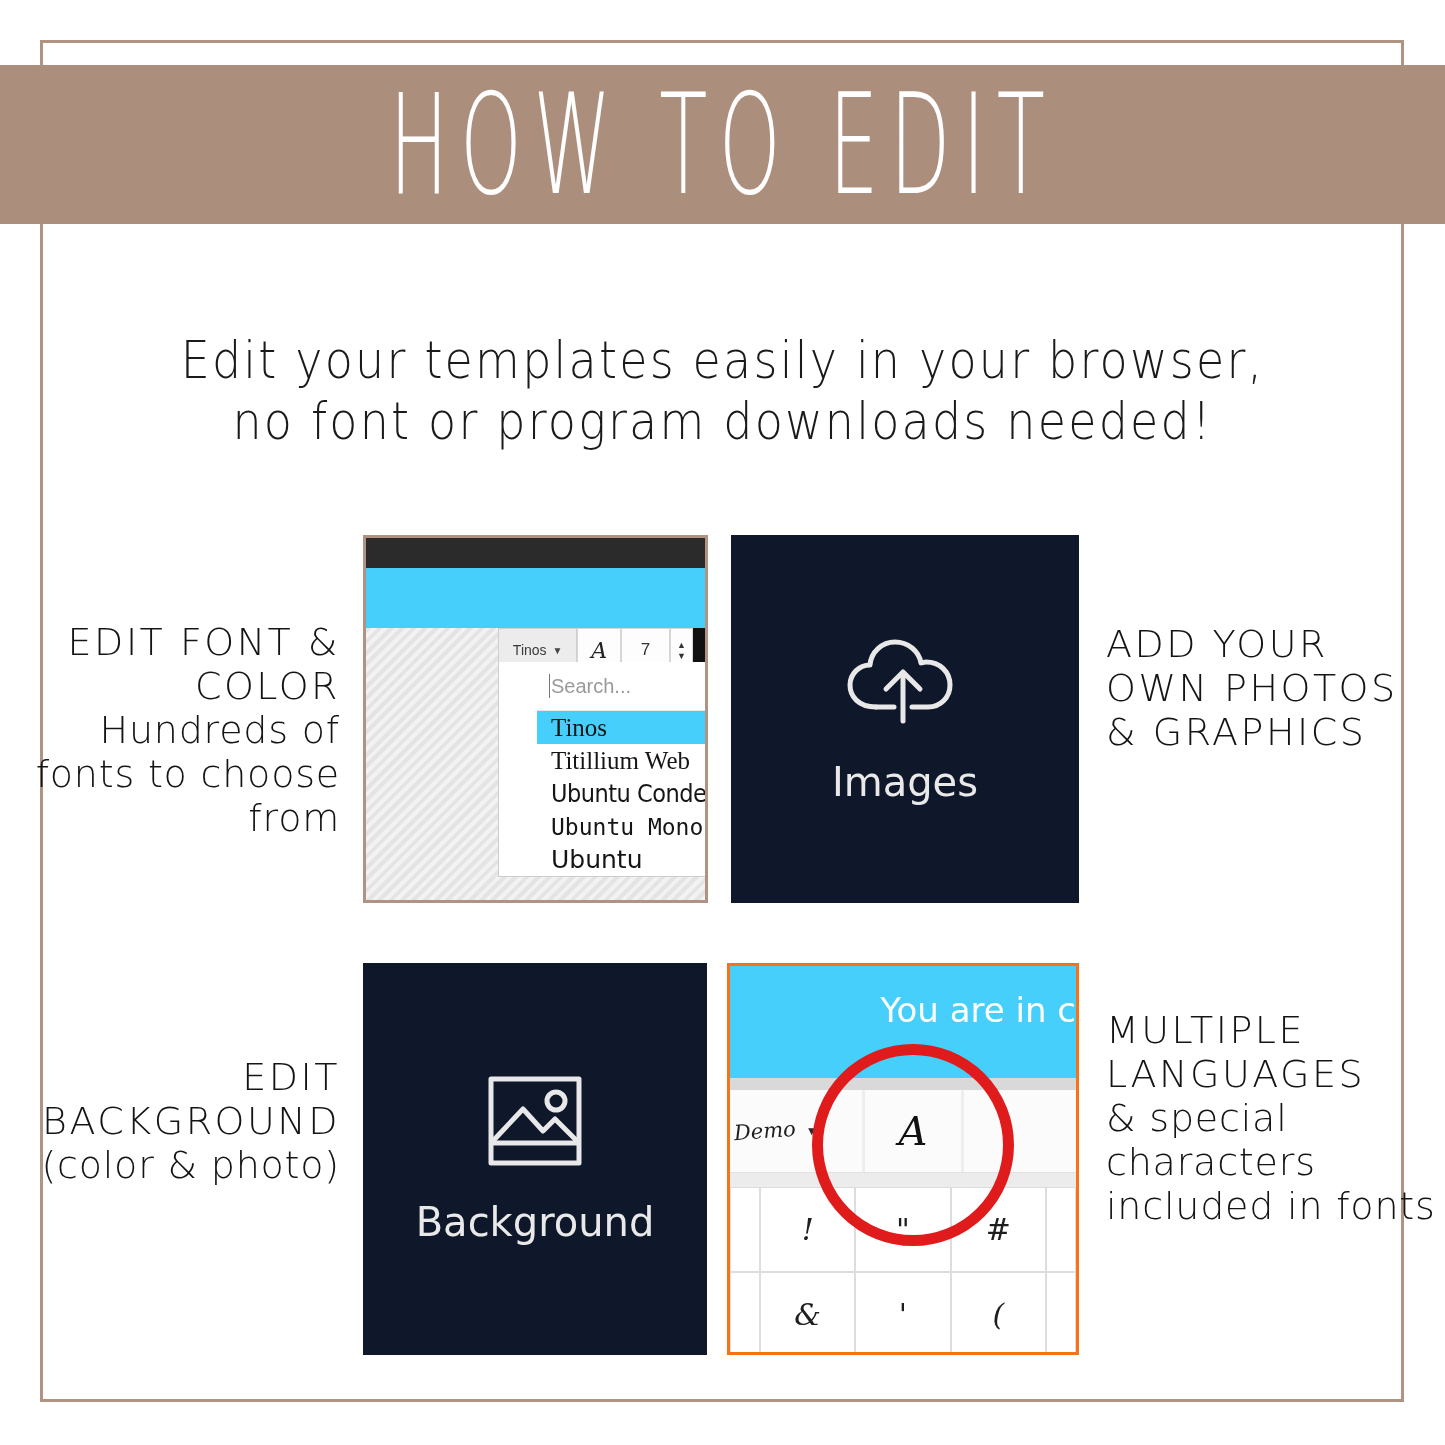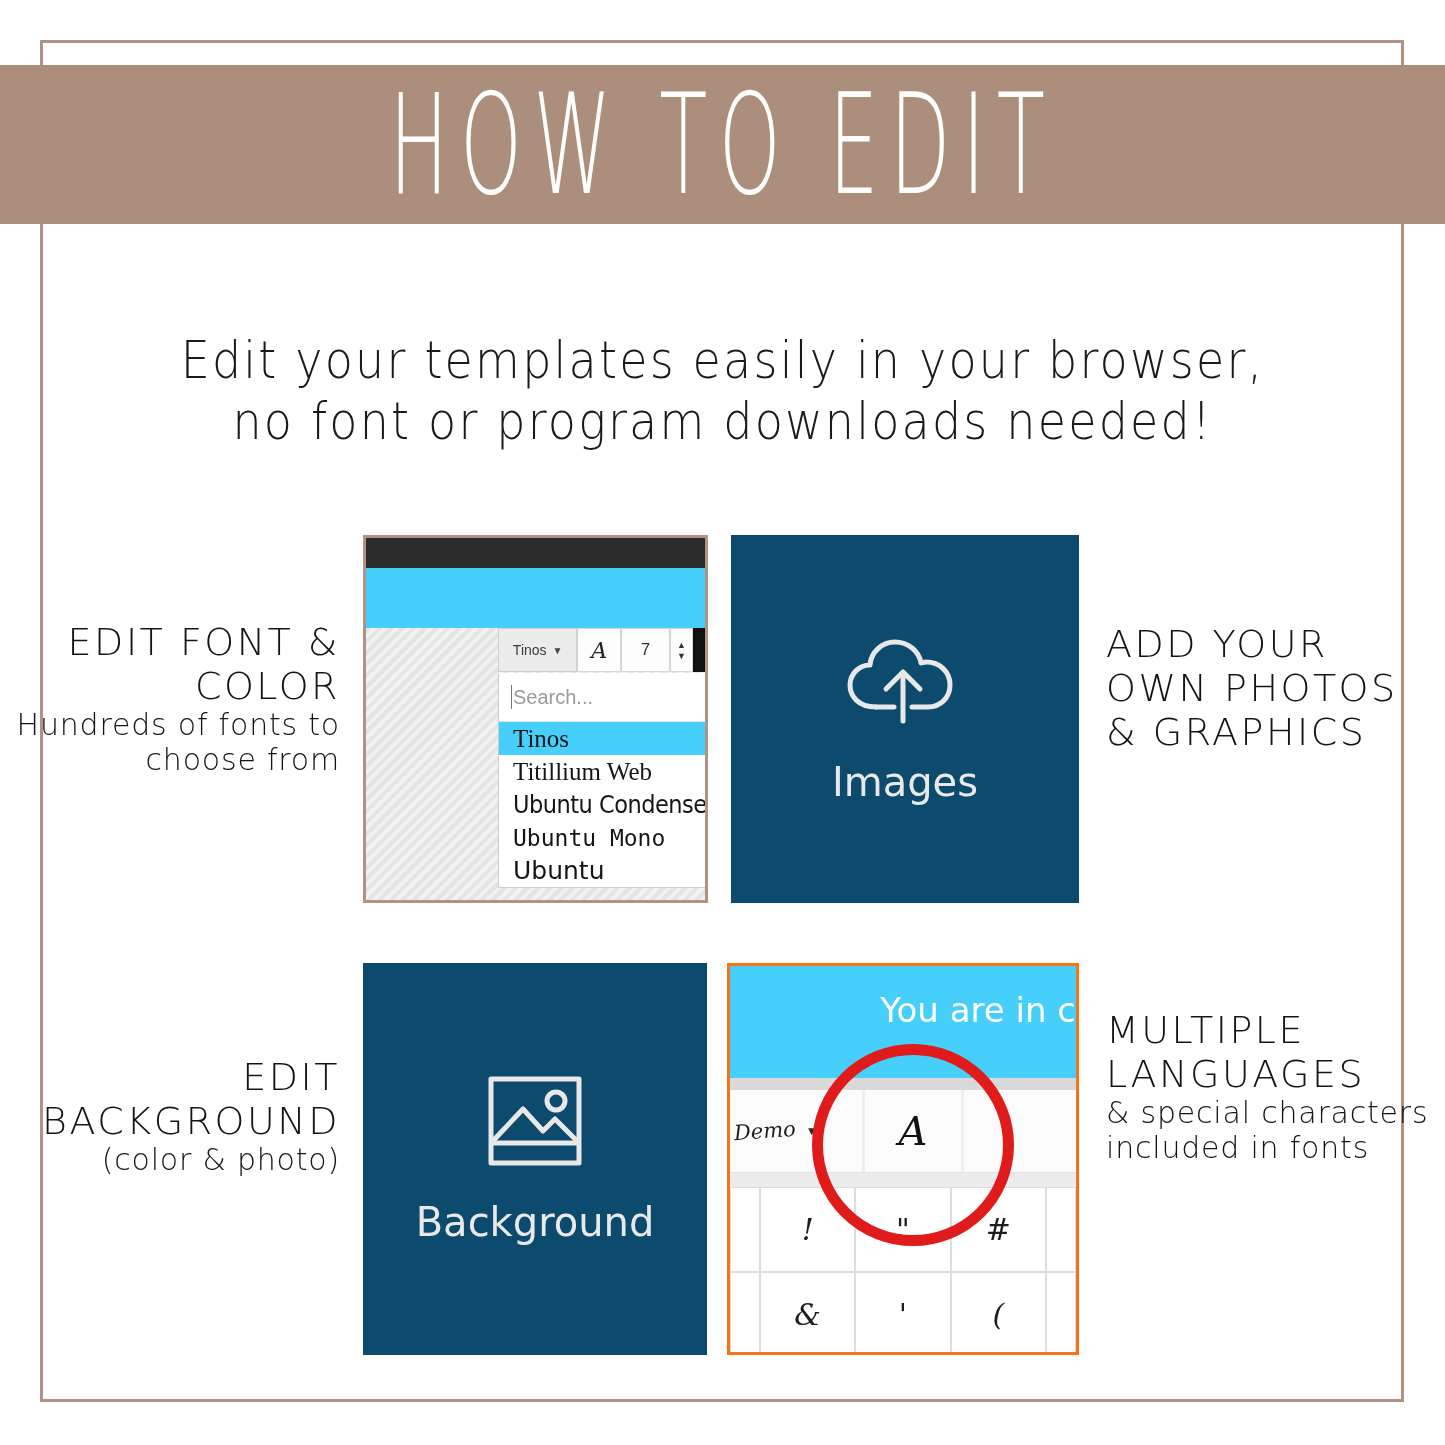--- a/index.html
+++ b/index.html
@@ -67,21 +67,21 @@
     font-family:"DejaVu Sans", sans-serif;
     font-weight:300;
     line-height:1.16;
   }
   .caption .cap-upper{
     font-size:38px;
     letter-spacing:2.5px;
     display:block;
   }
   .caption .cap-lower{
-    font-size:30px;
+    font-size:38px;
     letter-spacing:0.8px;
     display:block;
   }
 
   #cap-font{ right:1105px; top:620px; width:330px; text-align:right; }
   #cap-photos{ left:1106px; top:622px; width:330px; text-align:left; }
   #cap-bg{ right:1105px; top:1055px; width:330px; text-align:right; }
   #cap-lang{ left:1106px; top:1008px; width:330px; text-align:left; }
 
   
@@ -125,22 +125,22 @@
   }
   #fp-spin{
     width:22px;background:#fdfdfd;border:1px solid #d6d6d6;
     flex-direction:column;justify-content:center;gap:5px;
     font-size:9px;color:#333;line-height:6px;
   }
   #fp-blackstub{
     width:14px;background:#111;border:1px solid #111;
   }
   #fp-dropdown{
-    position:absolute;left:132px;top:45px;width:226px;
-    background:#ffffff;border:1px solid #cdcdcd;border-top:none;
+    position:absolute;left:132px;top:34px;width:226px;
+    background:#ffffff;border:1px solid #cdcdcd;border-top:none;padding-left:38px;
   }
   #fp-search{
     height:48px;display:flex;align-items:center;padding-left:14px;
     color:#9a9a9a;font-size:20px;border-bottom:1px solid #e6e6e6;
     position:relative;
   }
   #fp-search::before{
     content:"";position:absolute;left:12px;top:12px;width:1px;height:24px;background:#777;
   }
   .fp-item{
@@ -148,21 +148,21 @@
     font-size:25px;color:#151515;white-space:nowrap;
   }
   .fp-item.sel{background:#45cffa;font-family:"Liberation Serif", serif;}
   .fp-item.f1{font-family:Liberation Serif, serif;}
   .fp-item.f2{font-family:"DejaVu Sans Condensed","Liberation Sans", sans-serif;letter-spacing:-0.5px;}
   .fp-item.f3{font-family:"DejaVu Sans Mono", monospace;font-size:23px;}
   .fp-item.f4{font-family:"DejaVu Sans", sans-serif;}
 
   
   .tile{
-    background:#0c4a6e;
+    background:#0f172a;
     display:flex;flex-direction:column;
     align-items:center;justify-content:center;
   }
   #panel-images{ left:731px; top:535px; width:348px; height:368px; }
   #panel-bg{ left:363px; top:963px; width:344px; height:392px; }
   .tile-label{
     color:#e9e9e9;font-size:40px;font-weight:400;margin-top:26px;
     font-family:"DejaVu Sans", sans-serif;
   }
   .tile-icon{display:block;}

